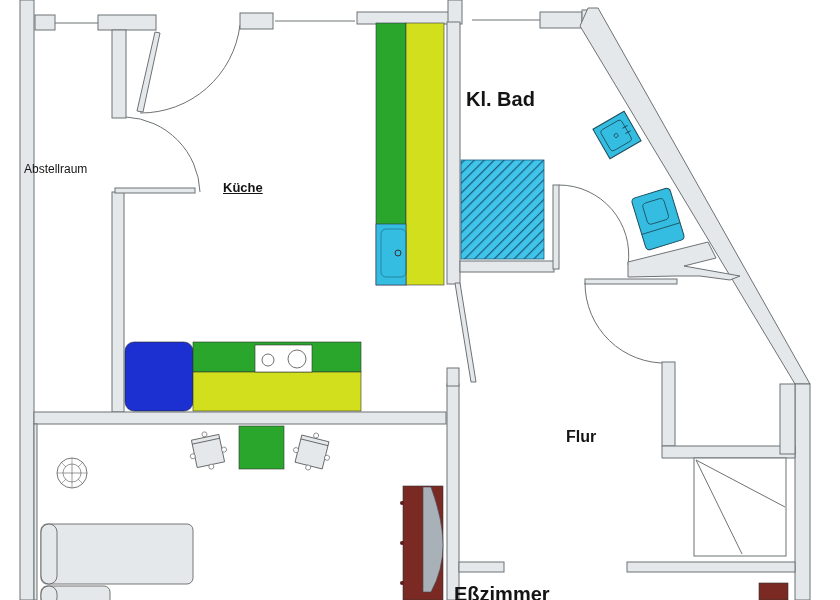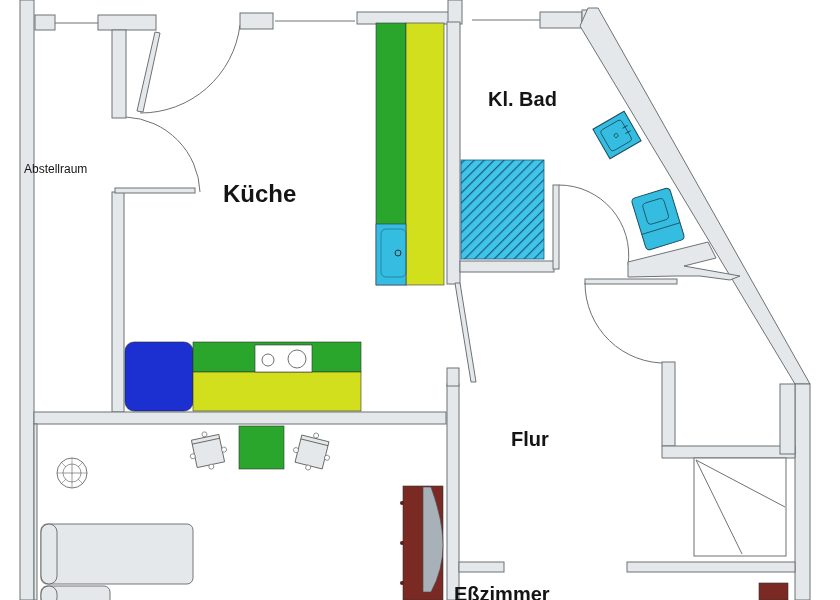--- a/index.html
+++ b/index.html
@@ -156,16 +156,16 @@
       <path d="M423,487 L431,487 Q443,520 443,545 Q443,570 431,592 L423,592 Z" fill="#a7b1b7" stroke="#445" stroke-width="0.6"></path>
       <circle cx="402" cy="503" r="2" fill="#5a1f1a"></circle>
       <circle cx="402" cy="543" r="2" fill="#5a1f1a"></circle>
       <circle cx="402" cy="583" r="2" fill="#5a1f1a"></circle>
     </g>
     <rect x="759" y="583" width="29" height="17" fill="#7a2a22" stroke="#333" stroke-width="0.6"></rect>
   </g>
 </svg>
 
 <div class="label-small" style="left:24px; top:162px;">Abstellraum</div>
-<div class="label" style="left:223px; top:180px; font-size:24px;">Küche</div>
-<div class="label" style="left:466px; top:88px; font-size:20px;margin-left:22px;">Kl. Bad</div>
-<div class="label" style="left:511px; top:428px; font-size:20px;">Flur</div>
+<div class="label" style="left:223px; top:180px; font-size:13px;text-decoration:underline;">Küche</div>
+<div class="label" style="left:466px; top:88px; font-size:20px;">Kl. Bad</div>
+<div class="label" style="left:566px; top:428px; font-size:16px;">Flur</div>
 <div class="label" style="left:454px; top:583px; font-size:20px;">Eßzimmer</div>
 
 </body></html>

